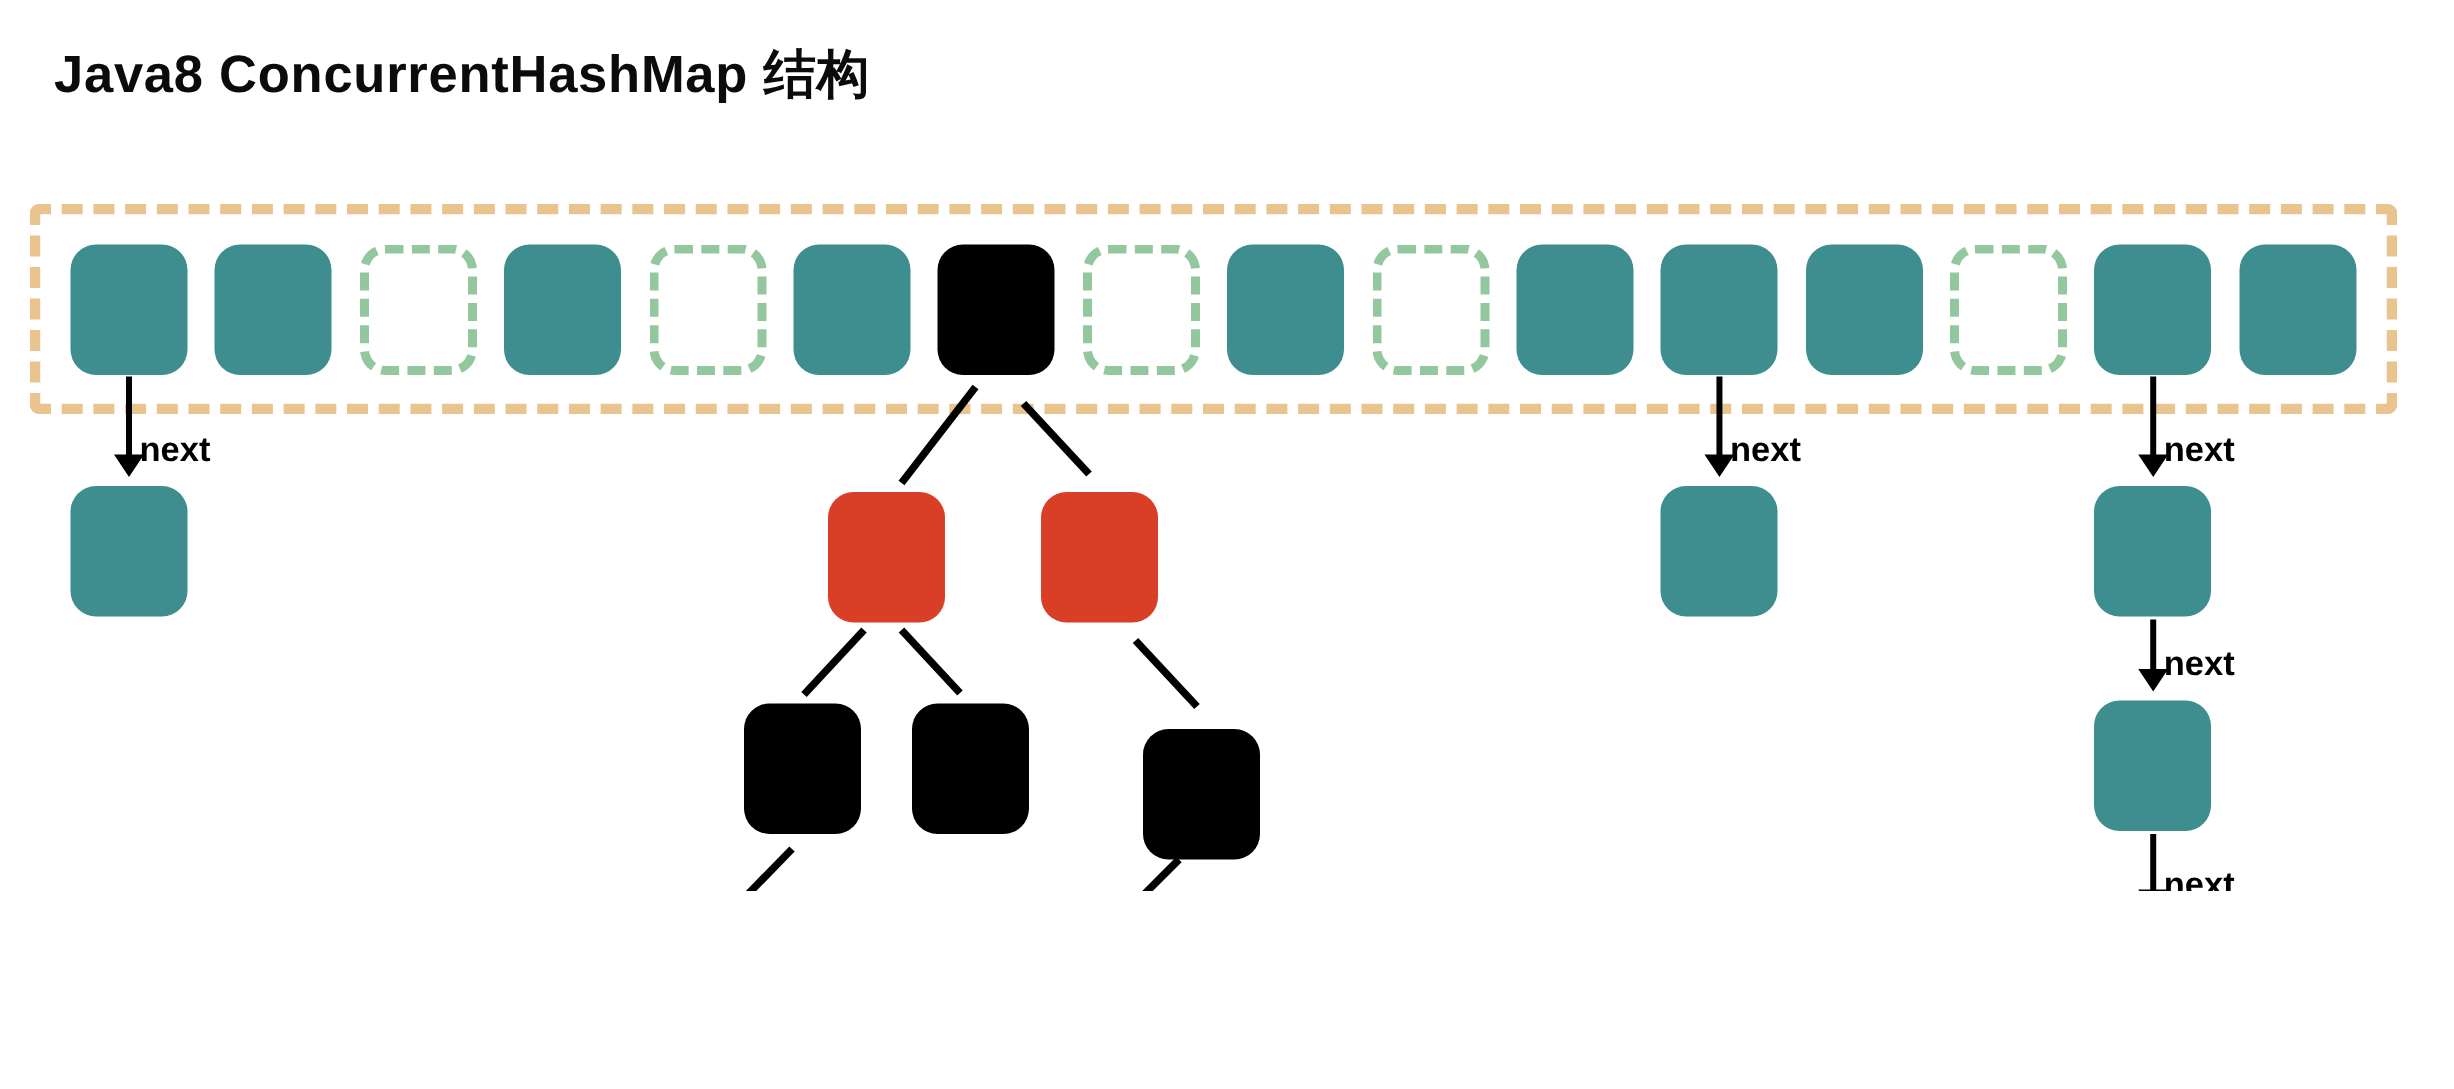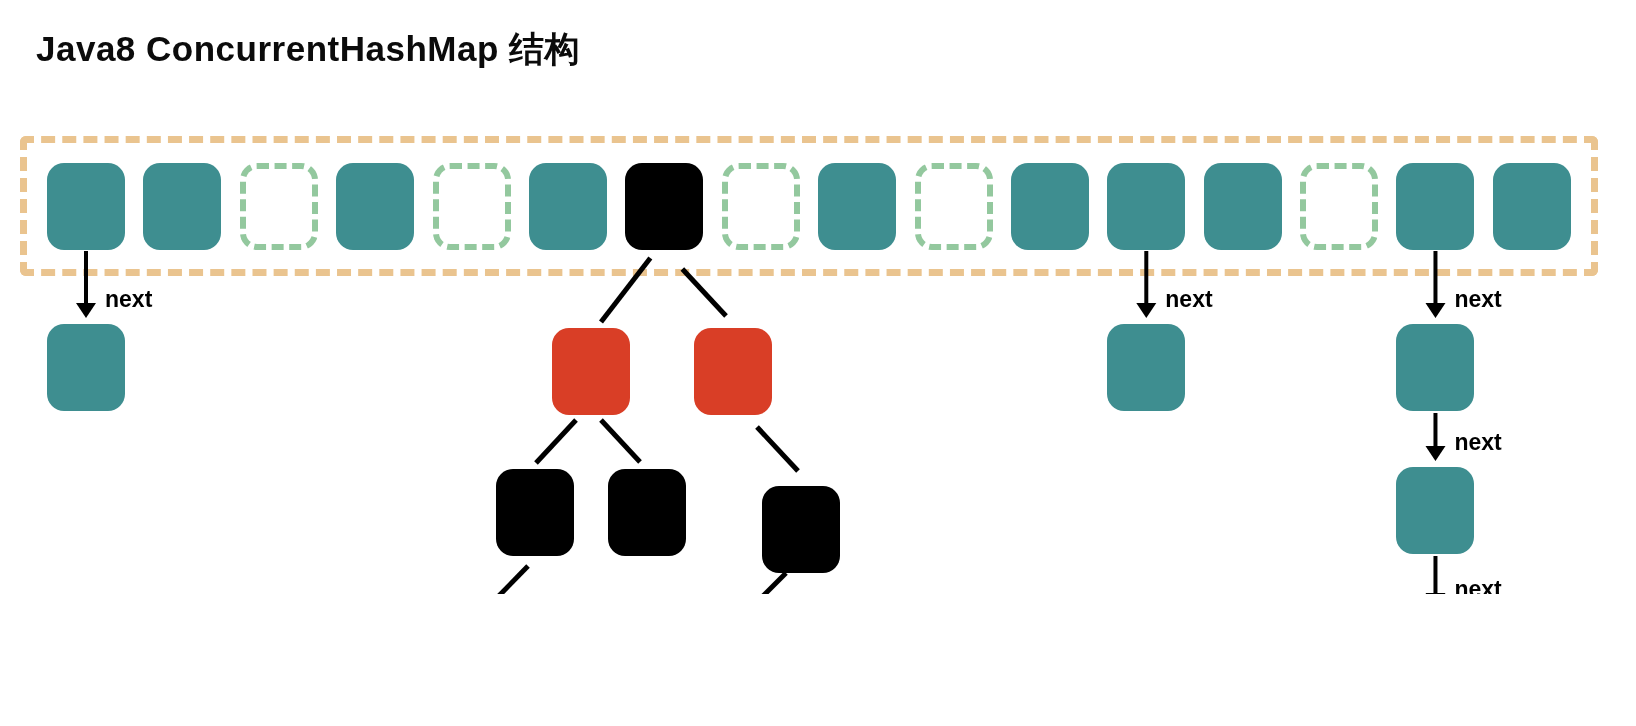--- a/index.html
+++ b/index.html
@@ -28,21 +28,21 @@
   .cell.tree-root{background:var(--node-black);}
   .cell.empty{background:transparent;border:6px dashed var(--green);}
   #overlay{position:absolute;left:0;top:0;width:1636px;height:726px;pointer-events:none;}
   #nodes-layer{position:absolute;left:0;top:0;width:1636px;height:726px;pointer-events:none;}
   .tnode{position:absolute;width:78px;height:87px;border-radius:17px;}
   .tnode.teal{background:var(--teal);}
   .tnode.red{background:var(--red);}
   .tnode.black-node{background:var(--node-black);}
   .next-label{
     position:absolute;font-size:23px;font-weight:bold;color:#000;
-    white-space:nowrap;line-height:1;margin-left:12px;
+    white-space:nowrap;line-height:1;
   }
 </style>
 </head>
 <body>
 
 <div id="canvas">
   <div id="page-title">Java8 ConcurrentHashMap 结构</div>
   <div id="bucket-array">
       <div class="cell node"></div>
       <div class="cell node"></div>

